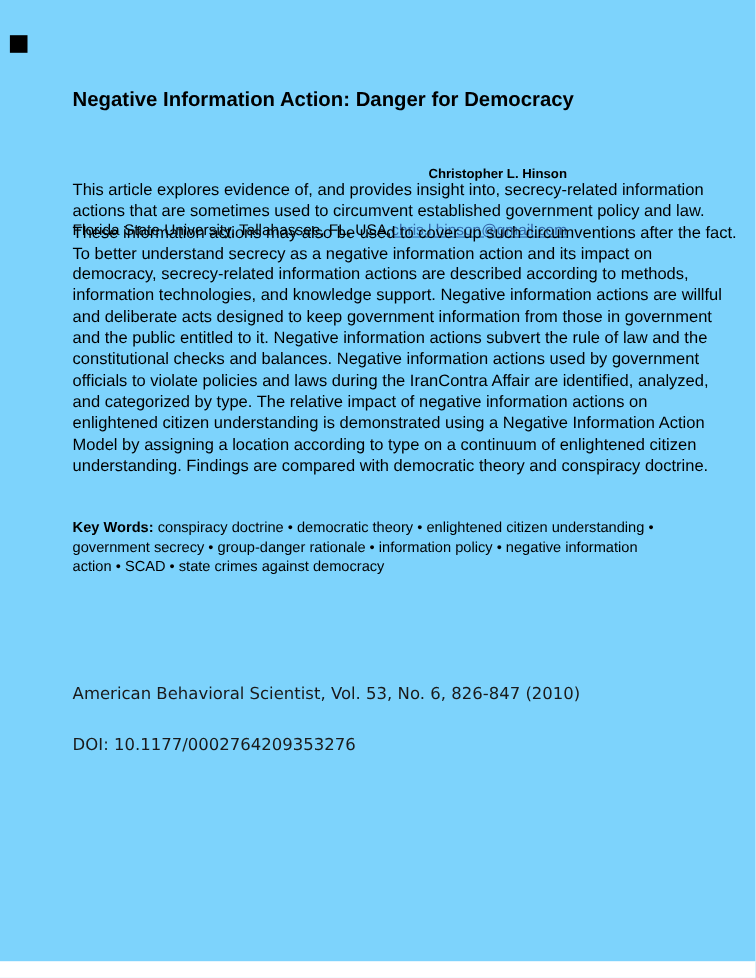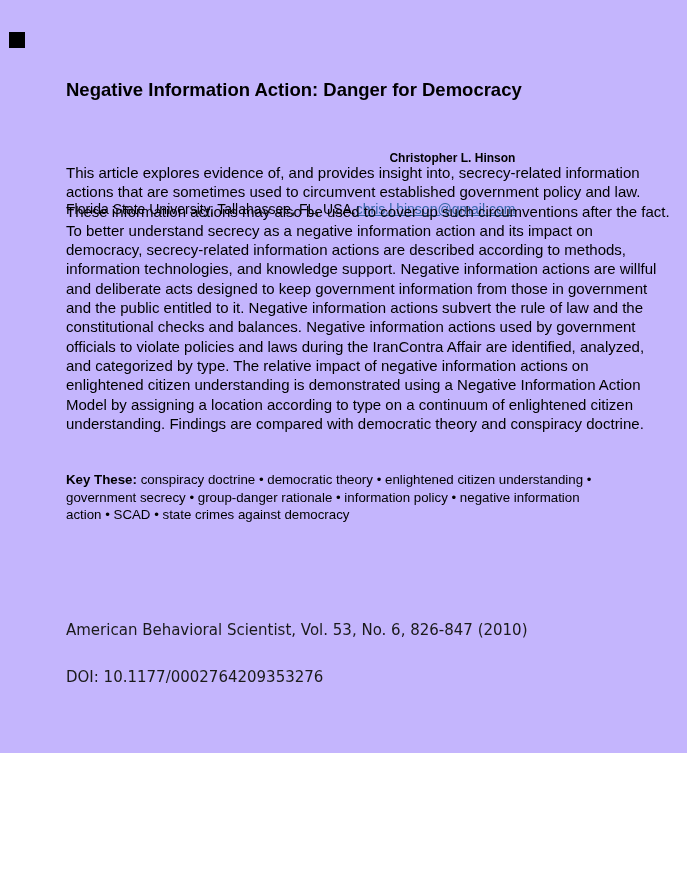--- a/index.html
+++ b/index.html
@@ -3,22 +3,22 @@
 <meta charset="utf-8">
 <style>
   html, body {
     margin: 0;
     padding: 0;
     background: #ffffff;
   }
   .page {
     position: relative;
     width: 687px;
-    height: 753px;
-    background: #c4b5fd;
+    height: 874px;
+    background: #7dd3fc;
     font-family: "Liberation Sans", sans-serif;
     color: #000000;
     overflow: hidden;
   }
   .corner-square {
     position: absolute;
     left: 9px;
     top: 32px;
     width: 16px;
     height: 16px;
@@ -104,21 +104,21 @@
 information technologies, and knowledge support. Negative information actions are willful
 and deliberate acts designed to keep government information from those in government
 and the public entitled to it. Negative information actions subvert the rule of law and the
 constitutional checks and balances. Negative information actions used by government
 officials to violate policies and laws during the IranContra Affair are identified, analyzed,
 and categorized by type. The relative impact of negative information actions on
 enlightened citizen understanding is demonstrated using a Negative Information Action
 Model by assigning a location according to type on a continuum of enlightened citizen
 understanding. Findings are compared with democratic theory and conspiracy doctrine.</p>
 
-  <p class="keywords"><strong>Key These:</strong> <span class="kw-text">conspiracy doctrine • democratic theory • enlightened citizen understanding •
+  <p class="keywords"><strong>Key Words:</strong> <span class="kw-text">conspiracy doctrine • democratic theory • enlightened citizen understanding •
 government secrecy • group-danger rationale • information policy • negative information
 action • SCAD • state crimes against democracy</span></p>
 
   <div class="citation">
     <div>American Behavioral Scientist, Vol. 53, No. 6, 826-847 (2010)</div>
     <div>DOI: 10.1177/0002764209353276</div>
   </div>
 
 </div>
 

